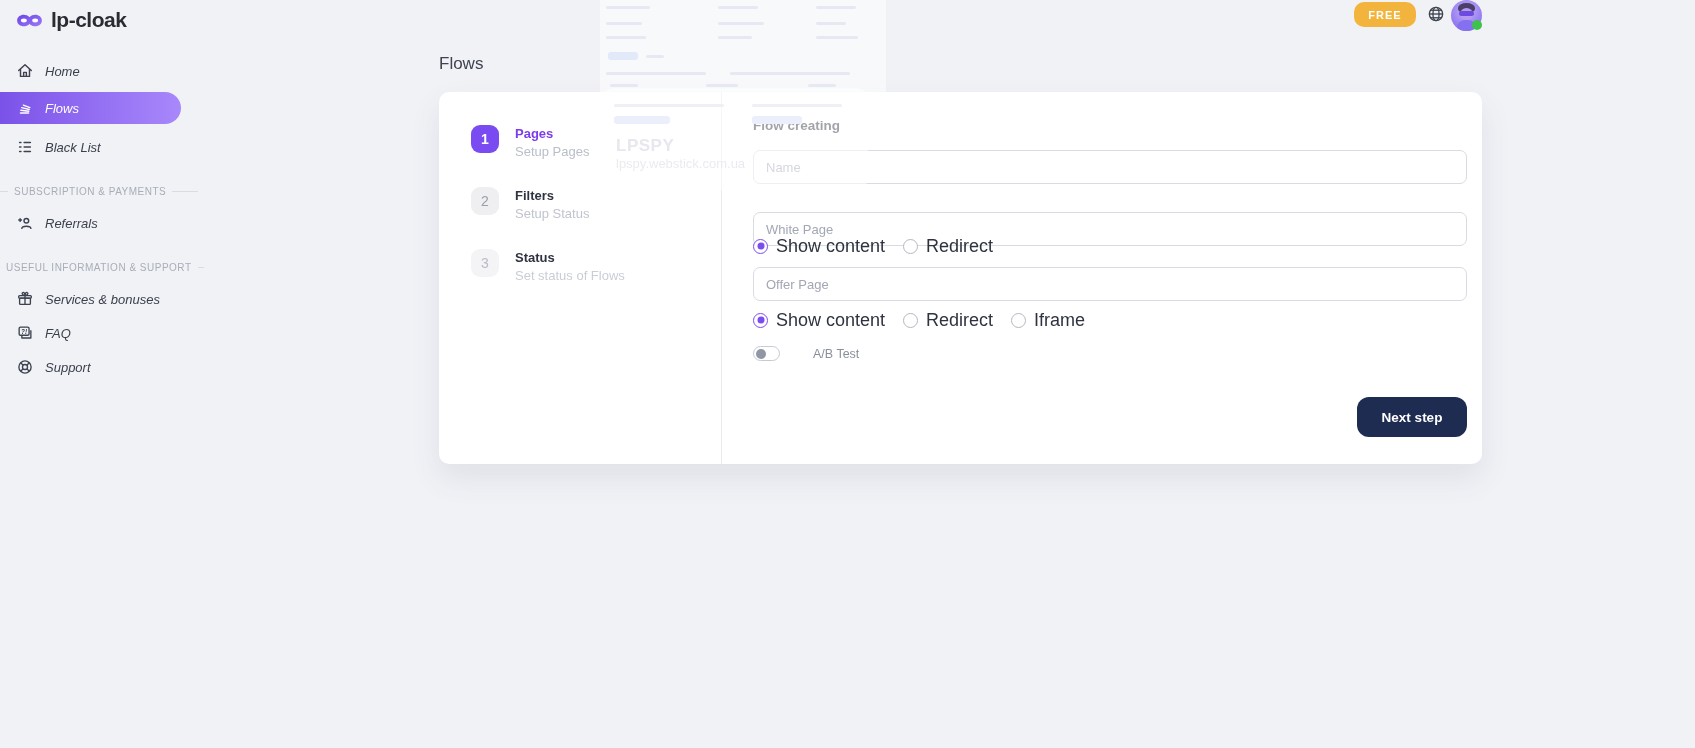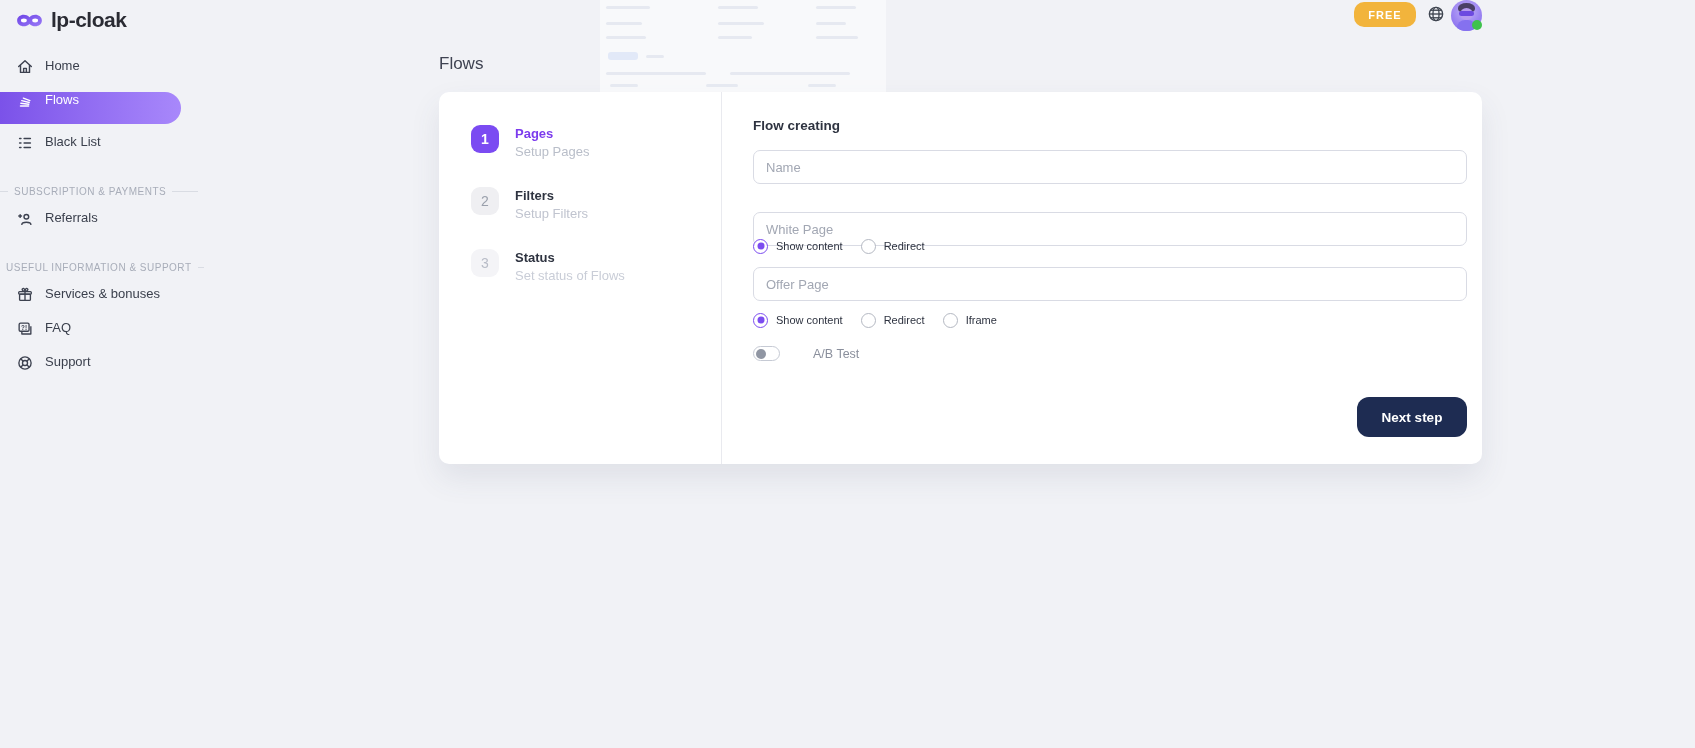--- a/index.html
+++ b/index.html
@@ -10,23 +10,23 @@
     position:relative;
     overflow:hidden;
     color:#3b404d;
   }
   
   .sidebar { position:absolute; left:0; top:0; width:200px; }
   .logo { display:flex; align-items:center; gap:8px; margin:8px 0 0 16px; height:24px; }
   .logo-text { font-size:21px; font-weight:bold; color:#2a2b33; letter-spacing:-0.5px; }
   .nav { margin-top:26px; }
   .nav-item {
-    height:26px; display:flex; gap:11px;
+    height:26px; display:flex; align-items:center; gap:11px;
     padding-left:16px; margin-bottom:8px; cursor:pointer;
-    font-size:13px; color:#3b404d;
+    font-size:13px; color:#3b404d;font-style:italic;
   }
   .nav-item svg { flex:0 0 auto; }
   .nav-item.active {
     height:32px; width:181px; margin-bottom:10px;
     border-radius:0 16px 16px 0;
     background:linear-gradient(90deg,#7b52e9,#a888fb);
     color:#ffffff; font-weight:500;
   }
   .section-header {
     display:flex; align-items:center; gap:6px;
@@ -109,21 +109,21 @@
   .radio-opt { display:flex; align-items:center; gap:8px; cursor:pointer; }
   .radio {
     width:15px; height:15px; border-radius:50%; position:relative;
     border:1.6px solid #b4b8c2; background:#fff;
   }
   .radio.checked { border-color:#7c4cf0; }
   .radio.checked::after {
     content:""; position:absolute; left:50%; top:50%; transform:translate(-50%,-50%);
     width:7px; height:7px; border-radius:50%; background:#7c4cf0;
   }
-  .rlabel { font-size:11px; color:#2e3340; }
+  .rlabel { font-size:18px; color:#2e3340; }
   .toggle-row { display:flex; align-items:center; gap:9px; }
   .switch {
     width:27px; height:15px; border-radius:9px; position:relative;
     border:1px solid #c6cad4; background:#ffffff; cursor:pointer;
   }
   .switch .knob {
     position:absolute; left:2px; top:1.5px; width:10px; height:10px;
     border-radius:50%; background:#9096a3;
   }
   .toggle-label { font-size:12.5px; color:#8a8f9c;margin-left:24px; }
@@ -264,37 +264,45 @@
   <div class="g-line" style="left:6px;top:36px;width:40px;"></div>
   <div class="g-line" style="left:118px;top:36px;width:34px;"></div>
   <div class="g-line" style="left:216px;top:36px;width:42px;"></div>
   <div class="g-blue" style="left:8px;top:52px;width:30px;"></div>
   <div class="g-line" style="left:46px;top:55px;width:18px;"></div>
   <div class="g-line" style="left:6px;top:72px;width:100px;"></div>
   <div class="g-line" style="left:130px;top:72px;width:120px;"></div>
   <div class="g-line" style="left:10px;top:84px;width:28px;"></div>
   <div class="g-line" style="left:106px;top:84px;width:32px;"></div>
   <div class="g-line" style="left:208px;top:84px;width:28px;"></div>
+  <div class="ghost-card">
+    <div class="g-line" style="left:12px;top:16px;width:110px;background:#eef0f6;"></div>
+    <div class="g-blue" style="left:12px;top:28px;width:56px;background:#eaeffb;"></div>
+    <div class="g-line" style="left:150px;top:16px;width:90px;background:#eef0f6;"></div>
+    <div class="g-blue" style="left:150px;top:28px;width:50px;background:#eaeffb;"></div>
+    <div class="ghost-title">LPSPY</div>
+    <div class="ghost-sub">lpspy.webstick.com.ua</div>
+  </div>
 </div>
 
 <div class="card">
   <div class="card-divider"></div>
 
   <div class="step step1" style="top:33px;">
     <div class="step-badge">1</div>
     <div>
       <div class="step-title">Pages</div>
       <div class="step-sub">Setup Pages</div>
     </div>
   </div>
   <div class="step step2" style="top:95px;">
     <div class="step-badge">2</div>
     <div>
       <div class="step-title">Filters</div>
-      <div class="step-sub">Setup Filters</div>
+      <div class="step-sub">Setup Status</div>
     </div>
   </div>
   <div class="step step3" style="top:157px;">
     <div class="step-badge">3</div>
     <div>
       <div class="step-title">Status</div>
       <div class="step-sub">Set status of Flows</div>
     </div>
   </div>
 

